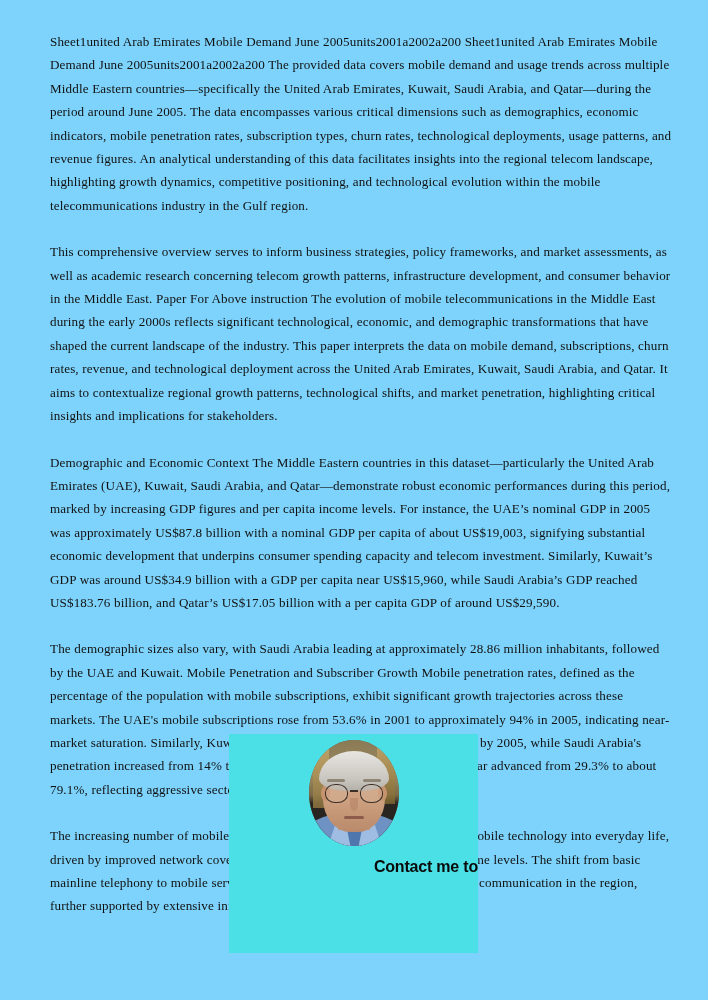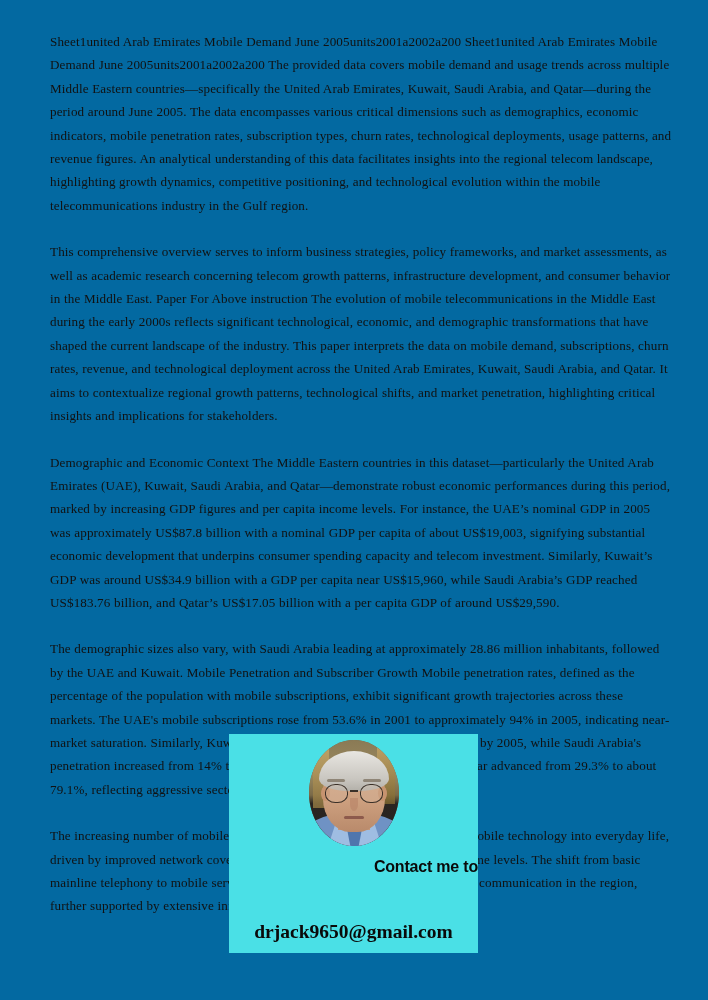--- a/index.html
+++ b/index.html
@@ -12,21 +12,21 @@
     background: #ffffff;
     font-family: "Liberation Serif", "DejaVu Serif", serif;
     overflow: hidden;
     position: relative;
   }
 
   #page {
     position: relative;
     width: 708px;
     height: 1000px;
-    background: #0369a1;
+    background: #7dd3fc;
   }
 
   #doc-body {
     position: absolute;
     left: 50px;
     top: 30px;
     width: 622px;
   }
 
   .para {
@@ -211,16 +211,15 @@
       <div class="ph-glass-r"></div>
       <div class="ph-bridge"></div>
       <div class="ph-nose"></div>
       <div class="ph-mouth"></div>
     </div>
 
     <div id="contact-lines">
       <div class="contact-line">Contact me to</div>
     </div>
 
-    <div id="contact-email">drjack9650@gmail.com</div>
   </div>
 
 </div>
 
 </body></html>

